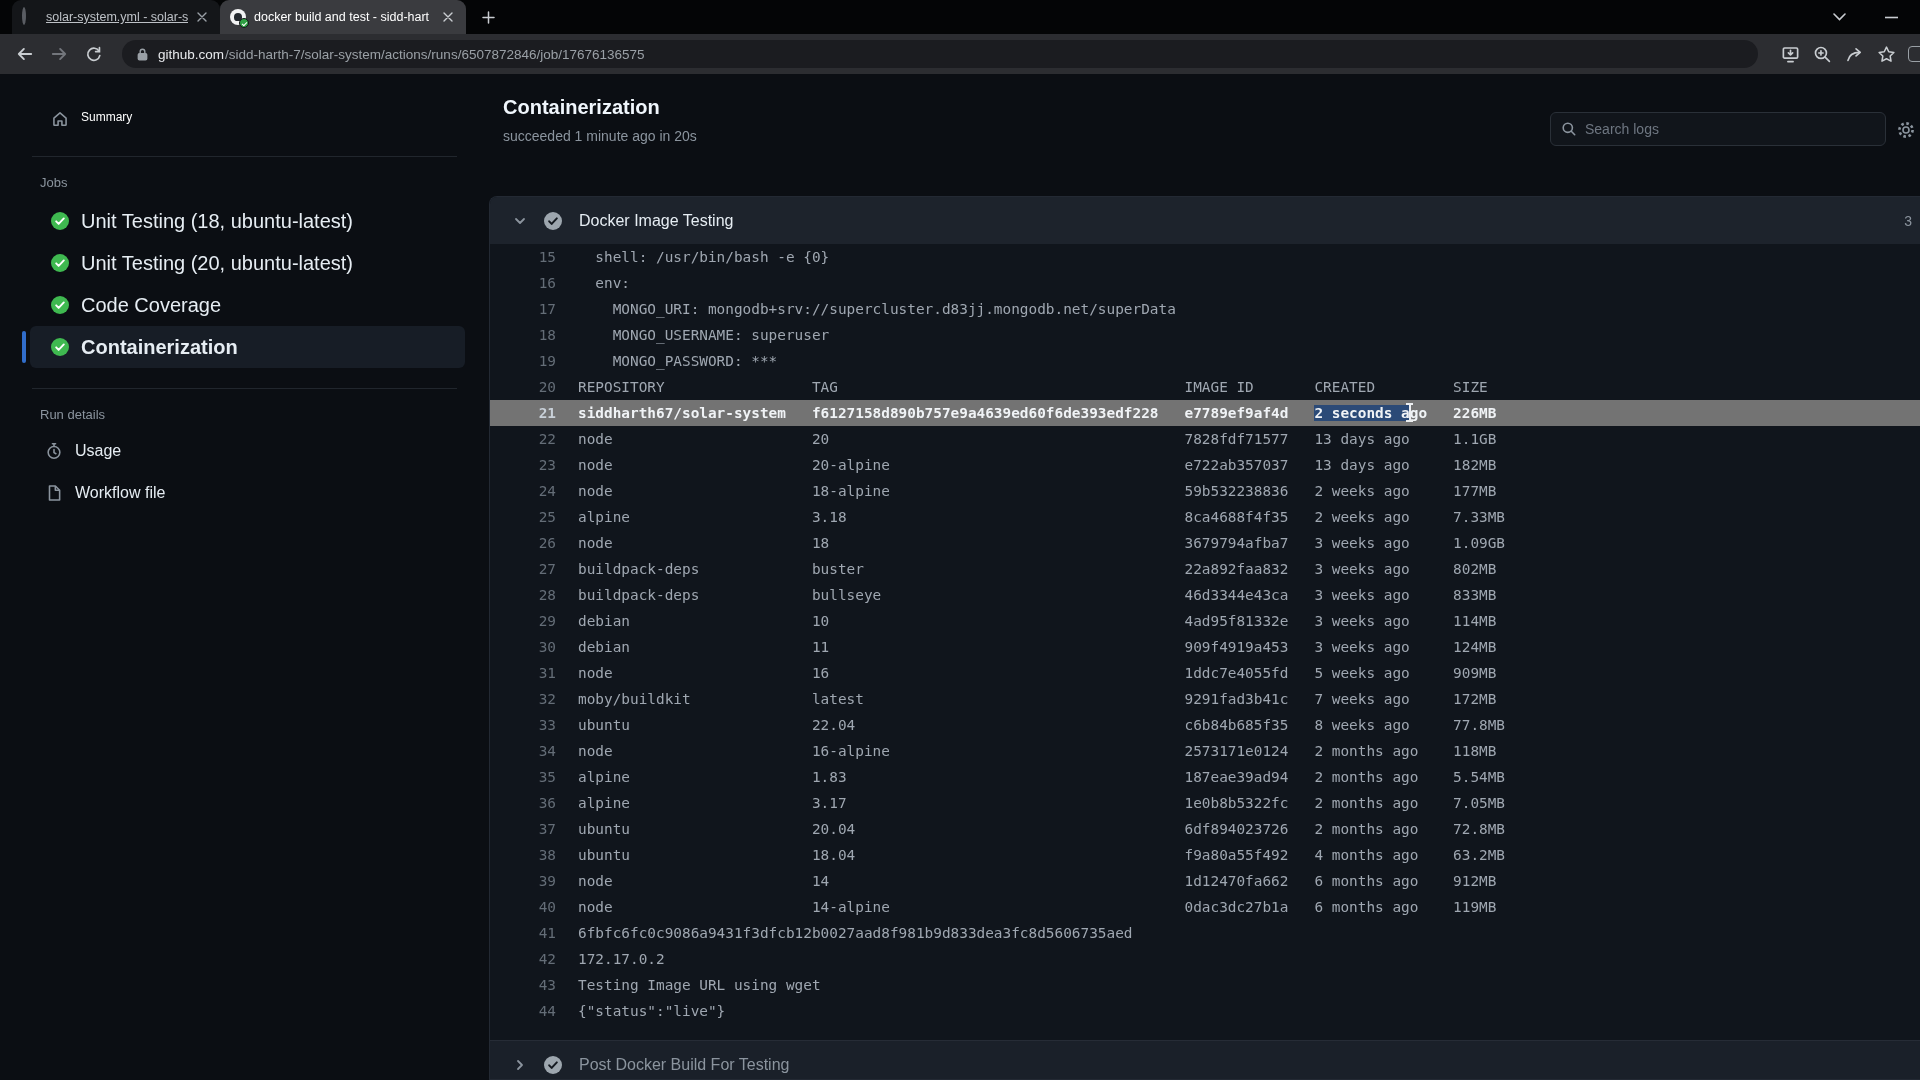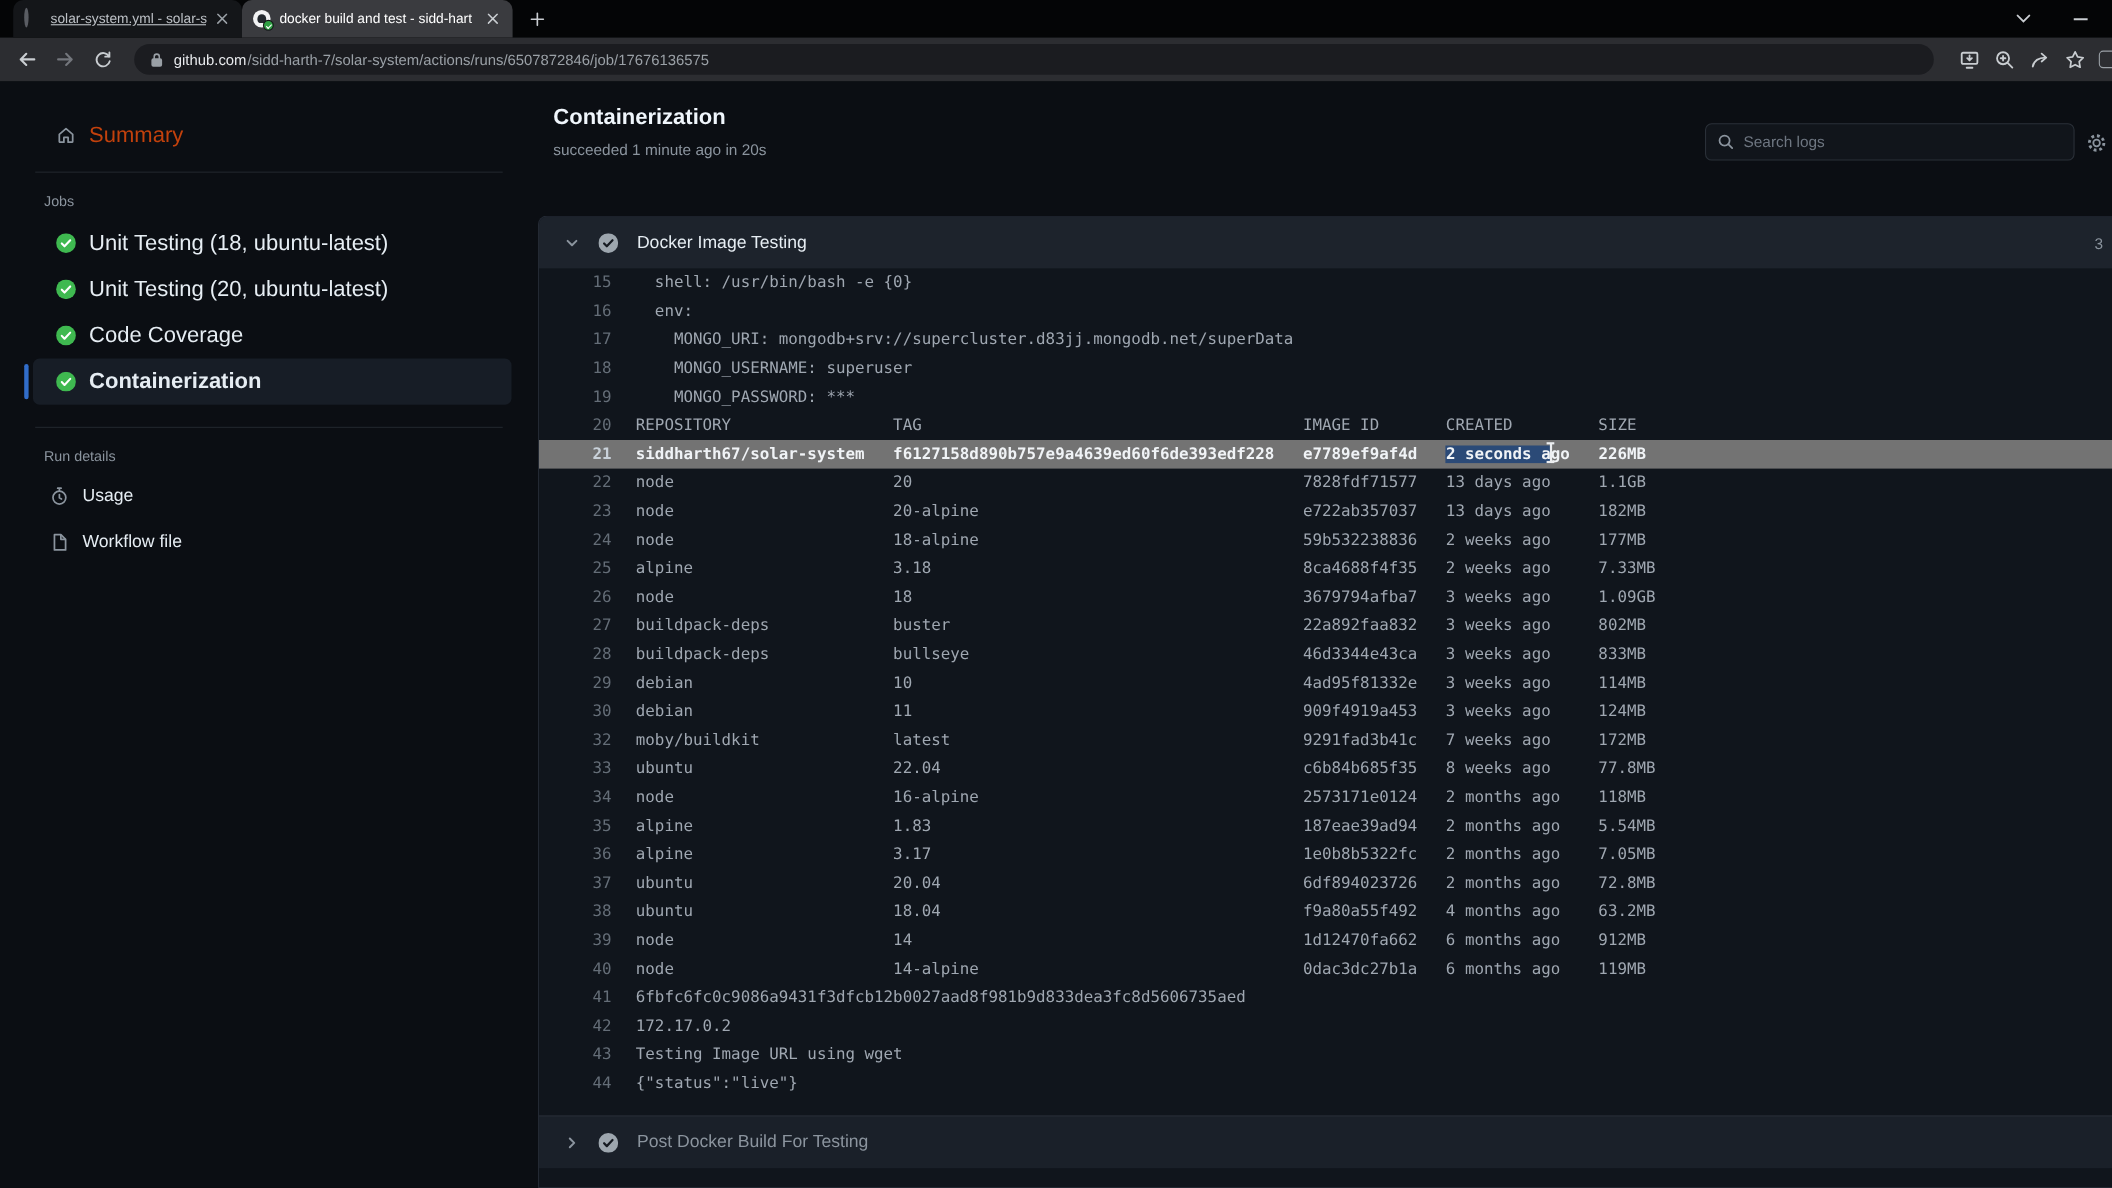--- a/index.html
+++ b/index.html
@@ -35,21 +35,21 @@
   .urlpill{flex:1;height:28px;margin:0 14px 0 10px;background:#1b1c20;border-radius:14px;display:flex;align-items:center;padding:0 14px;gap:9px;min-width:0;cursor:text;}
   .urlhost{color:#e8eaed;font-size:13.5px;}
   .urlpath{color:#9aa0a6;font-size:13.5px;white-space:nowrap;overflow:hidden;}
   .tool-ico{width:28px;height:28px;display:flex;align-items:center;justify-content:center;flex:0 0 auto;cursor:pointer;}
   .cuticon{width:16px;height:16px;border:1.8px solid #9aa0a6;border-radius:4px;margin-left:4px;margin-right:-14px;flex:0 0 auto;}
 
   
   .page{position:relative;height:1006px;background:var(--page_bg);}
 
   .sidebar{position:absolute;left:0;top:0;width:489px;height:100%;padding-top:36px;}
-  .side-row{display:flex;align-items:center;gap:12px;height:26px;margin:0 0 0 51px;font-size:20px;color:#c2410c;cursor:pointer;}
+  .side-row{display:flex;gap:12px;height:26px;margin:0 0 0 51px;font-size:12px;color:#ffffff;cursor:pointer;}
   .side-div{height:1px;background:#21262d;margin:20px 32px 18px 32px;}
   .side-label{margin-left:40px;font-size:13px;color:#8b949e;}
   .jobs{margin-top:10px;}
   .job-row{position:relative;display:flex;align-items:center;gap:12px;height:42px;margin:0 24px 0 30px;
            padding-left:21px;border-radius:6px;font-size:20px;color:#e6edf3;cursor:pointer;}
   .job-row.selected{background:#171d26;font-weight:700;}
   .job-row.selected::before{content:"";position:absolute;left:-8px;top:5px;width:4px;height:32px;border-radius:2px;background:var(--accent_blue);}
   .run-row{display:flex;align-items:center;gap:12px;height:42px;margin-left:45px;font-size:16px;color:#e6edf3;cursor:pointer;}
 
   .main{position:absolute;left:489px;top:0;right:0;height:100%;}
@@ -278,20 +278,21 @@
           <div class="log-line hl"><span class="ln">21</span><span>siddharth67/solar-system   f6127158d890b757e9a4639ed60f6de393edf228   e7789ef9af4d   <span class="sel">2 seconds a</span><span class="ibeam"></span>go   226MB</span></div>
           <div class="log-line"><span class="ln">22</span><span>node                       20                                         7828fdf71577   13 days ago     1.1GB</span></div>
           <div class="log-line"><span class="ln">23</span><span>node                       20-alpine                                  e722ab357037   13 days ago     182MB</span></div>
           <div class="log-line"><span class="ln">24</span><span>node                       18-alpine                                  59b532238836   2 weeks ago     177MB</span></div>
           <div class="log-line"><span class="ln">25</span><span>alpine                     3.18                                       8ca4688f4f35   2 weeks ago     7.33MB</span></div>
           <div class="log-line"><span class="ln">26</span><span>node                       18                                         3679794afba7   3 weeks ago     1.09GB</span></div>
           <div class="log-line"><span class="ln">27</span><span>buildpack-deps             buster                                     22a892faa832   3 weeks ago     802MB</span></div>
           <div class="log-line"><span class="ln">28</span><span>buildpack-deps             bullseye                                   46d3344e43ca   3 weeks ago     833MB</span></div>
           <div class="log-line"><span class="ln">29</span><span>debian                     10                                         4ad95f81332e   3 weeks ago     114MB</span></div>
           <div class="log-line"><span class="ln">30</span><span>debian                     11                                         909f4919a453   3 weeks ago     124MB</span></div>
+          <div class="log-line"><span class="ln">31</span><span>node                       16                                         1ddc7e4055fd   5 weeks ago     909MB</span></div>
           <div class="log-line"><span class="ln">32</span><span>moby/buildkit              latest                                     9291fad3b41c   7 weeks ago     172MB</span></div>
           <div class="log-line"><span class="ln">33</span><span>ubuntu                     22.04                                      c6b84b685f35   8 weeks ago     77.8MB</span></div>
           <div class="log-line"><span class="ln">34</span><span>node                       16-alpine                                  2573171e0124   2 months ago    118MB</span></div>
           <div class="log-line"><span class="ln">35</span><span>alpine                     1.83                                       187eae39ad94   2 months ago    5.54MB</span></div>
           <div class="log-line"><span class="ln">36</span><span>alpine                     3.17                                       1e0b8b5322fc   2 months ago    7.05MB</span></div>
           <div class="log-line"><span class="ln">37</span><span>ubuntu                     20.04                                      6df894023726   2 months ago    72.8MB</span></div>
           <div class="log-line"><span class="ln">38</span><span>ubuntu                     18.04                                      f9a80a55f492   4 months ago    63.2MB</span></div>
           <div class="log-line"><span class="ln">39</span><span>node                       14                                         1d12470fa662   6 months ago    912MB</span></div>
           <div class="log-line"><span class="ln">40</span><span>node                       14-alpine                                  0dac3dc27b1a   6 months ago    119MB</span></div>
           <div class="log-line"><span class="ln">41</span><span>6fbfc6fc0c9086a9431f3dfcb12b0027aad8f981b9d833dea3fc8d5606735aed</span></div>

